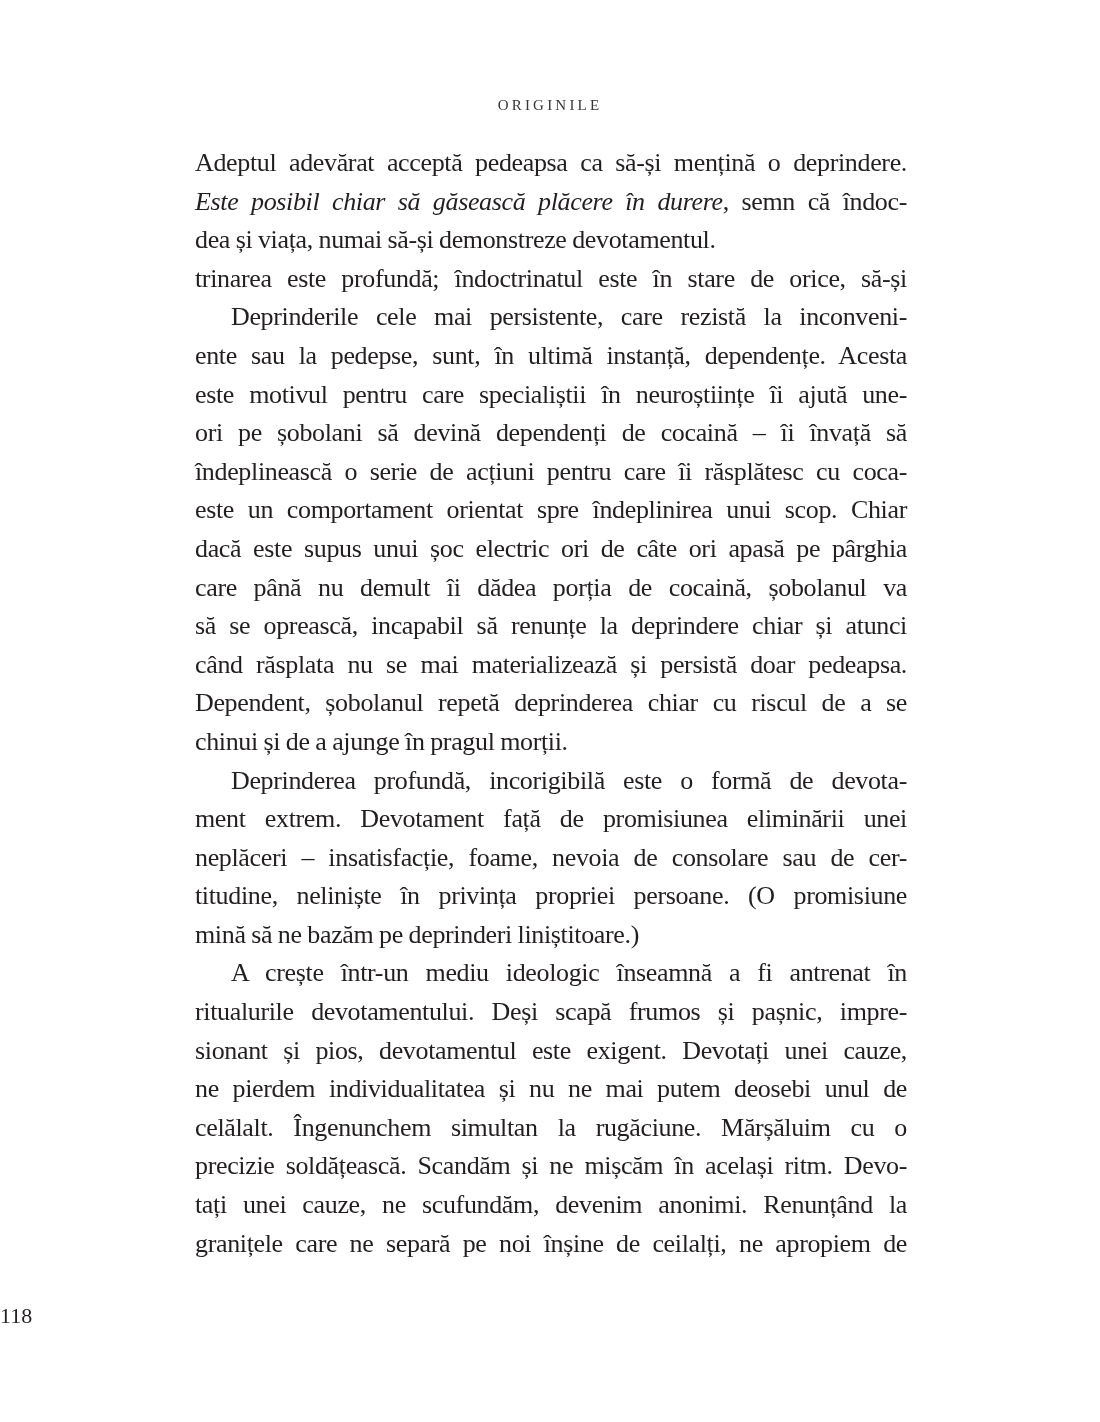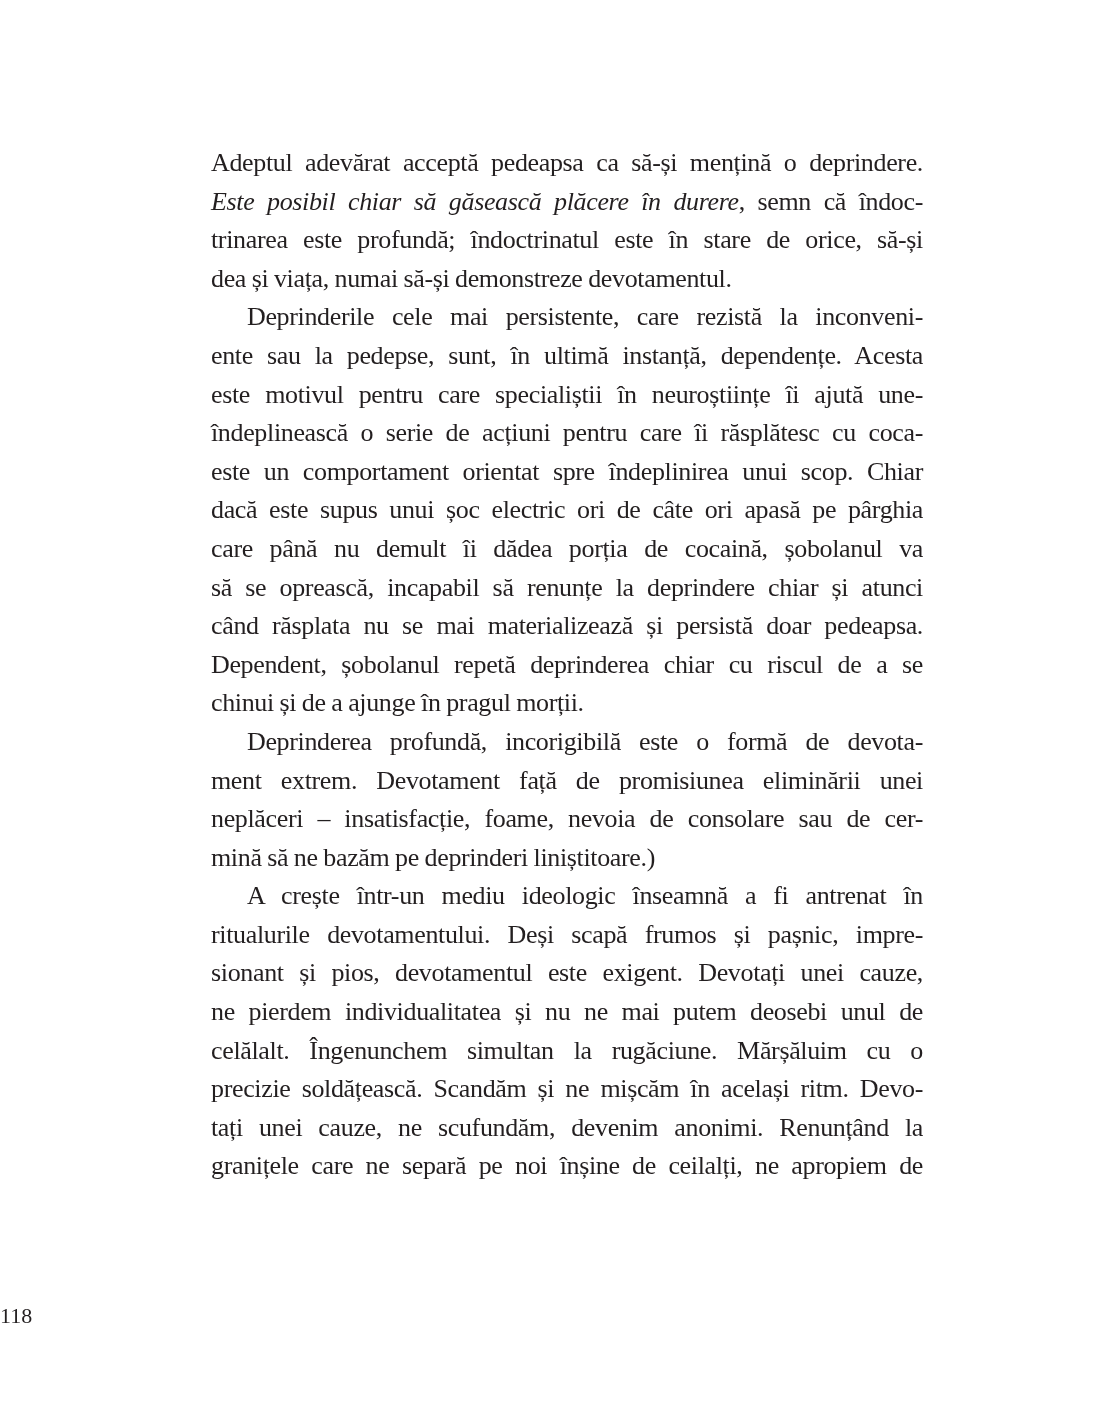--- a/index.html
+++ b/index.html
@@ -35,21 +35,20 @@
       position: absolute;
       top: 144px;
       left: 195px;
       width: 712px;
       font-size: 26px;
       line-height: 38.6px;
       text-align: justify;
       hyphens: manual;
       letter-spacing: -0.35px;
       word-spacing: -0.5px;
-      margin-left: 16px;
     }
     .line {
       display: block;
       text-align: justify;
       text-align-last: justify;
       white-space: nowrap;
       height: 38.6px;
       overflow: visible;
     }
     .line.last {
@@ -69,48 +68,51 @@
       text-align: left;
       font-size: 22px;
       color: #231f20;
     }
   </style>
 </head>
 <body>
 
 <div class="page">
 
+  <div class="running-head">ORIGINILE</div>
 
   <div class="body-text">
 
     <div>
       <span class="line">Adeptul adevărat acceptă pedeapsa ca să-și mențină o deprindere.</span>
       <span class="line"><span class="it">Este posibil chiar să găsească plăcere în durere</span><span>, semn că îndoc-</span></span>
+      <span class="line last">dea și viața, numai să-și demonstreze devotamentul.</span>
       <span class="line">trinarea este profundă; îndoctrinatul este în stare de orice, să-și</span>
-      <span class="line last">dea și viața, numai să-și demonstreze devotamentul.</span>
     </div>
 
     <div>
       <span class="line indent">Deprinderile cele mai persistente, care rezistă la inconveni-</span>
       <span class="line">ente sau la pedepse, sunt, în ultimă instanță, dependențe. Acesta</span>
       <span class="line">este motivul pentru care specialiștii în neuroștiințe îi ajută une-</span>
+      <span class="line">ori pe șobolani să devină dependenți de cocaină – îi învață să</span>
       <span class="line">îndeplinească o serie de acțiuni pentru care îi răsplătesc cu coca-</span>
       <span class="line">este un comportament orientat spre îndeplinirea unui scop. Chiar</span>
       <span class="line">dacă este supus unui șoc electric ori de câte ori apasă pe pârghia</span>
       <span class="line">care până nu demult îi dădea porția de cocaină, șobolanul va</span>
       <span class="line">să se oprească, incapabil să renunțe la deprindere chiar și atunci</span>
       <span class="line">când răsplata nu se mai materializează și persistă doar pedeapsa.</span>
       <span class="line">Dependent, șobolanul repetă deprinderea chiar cu riscul de a se</span>
       <span class="line last">chinui și de a ajunge în pragul morții.</span>
     </div>
 
     <div>
       <span class="line indent">Deprinderea profundă, incorigibilă este o formă de devota-</span>
       <span class="line">ment extrem. Devotament față de promisiunea eliminării unei</span>
       <span class="line">neplăceri – insatisfacție, foame, nevoia de consolare sau de cer-</span>
+      <span class="line">titudine, neliniște în privința propriei persoane. (O promisiune</span>
       <span class="line last">mină să ne bazăm pe deprinderi liniștitoare.)</span>
     </div>
 
     <div>
       <span class="line indent">A crește într-un mediu ideologic înseamnă a fi antrenat în</span>
       <span class="line">ritualurile devotamentului. Deși scapă frumos și pașnic, impre-</span>
       <span class="line">sionant și pios, devotamentul este exigent. Devotați unei cauze,</span>
       <span class="line">ne pierdem individualitatea și nu ne mai putem deosebi unul de</span>
       <span class="line">celălalt. Îngenunchem simultan la rugăciune. Mărșăluim cu o</span>
       <span class="line">precizie soldățească. Scandăm și ne mișcăm în același ritm. Devo-</span>

